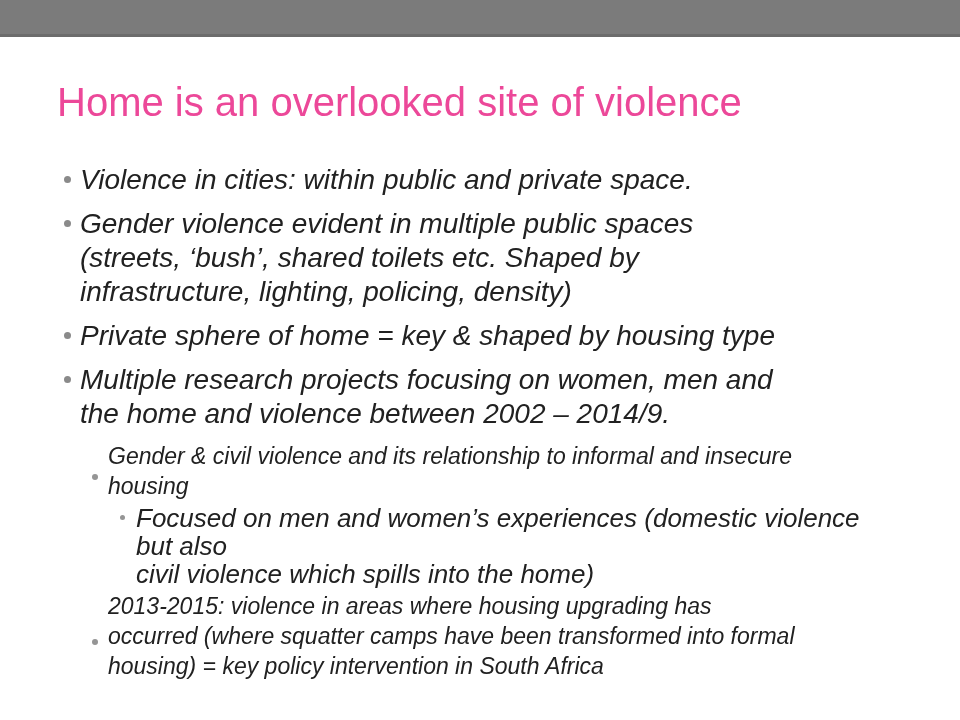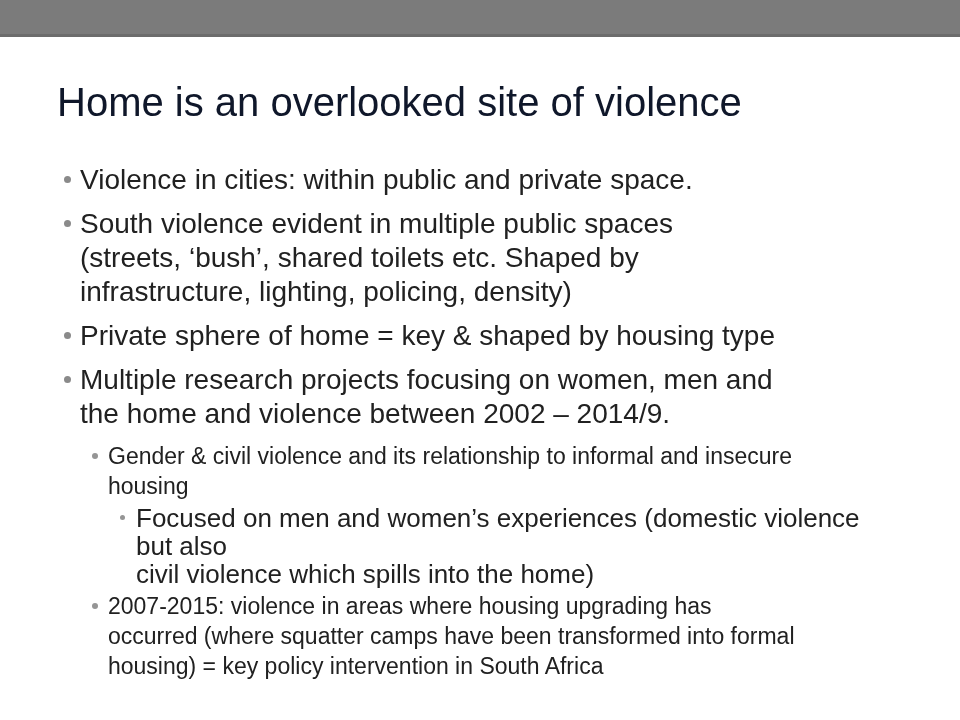--- a/index.html
+++ b/index.html
@@ -22,52 +22,53 @@
     margin: 41px 40px 0 57px;
     font-size: 40px;
     line-height: 48px;
     font-weight: 400;
     color: #c32b2d;
     white-space: nowrap;
   }
   .body-area {
     margin: 37px 62px 18px 57px;
     color: #212121;
+    font-style: italic;
   }
   .bullet { display: flex; align-items: flex-start; }
   .bullet .marker {
     flex: none;
     border-radius: 50%;
     background: #8a8a8a;
   }
   .bullet .text { white-space: pre-line; }
 
   .l1 { font-size: 28px; line-height: 34px; margin-bottom: 10px; }
   .l1 .marker { width: 7px; height: 7px; margin: 13px 9px 0 7px; }
 
-  .l2 { font-size: 23px; line-height: 30px; margin-bottom: 3px; }
+  .l2 { font-size: 23px; line-height: 30px; margin-bottom: 3px; align-items: center; }
   .l2 .marker { width: 6px; height: 6px; margin: 12px 10px 0 35px; background: #959595; }
 
   .l3 { font-size: 26px; line-height: 28px; margin-bottom: 3px; }
   .l3 .marker { width: 5px; height: 5px; margin: 11px 11px 0 63px; background: #959595; }
 </style>
 </head>
 <body>
 
 <div class="slide">
   <div class="top-bar" style="background: rgb(123, 123, 123); border-bottom-color: rgb(108, 108, 108);"></div>
-  <h1 class="slide-title" style="color: #0f172a;">Home is an overlooked site of violence</h1>
+  <h1 class="slide-title" style="color: #ec4899;">Home is an overlooked site of violence</h1>
   <div class="body-area" id="bullet-list" style="color: rgb(33, 33, 33);">
       <div class="bullet l1">
         <span class="marker"></span>
         <div class="text">Violence in cities: within public and private space.</div>
       </div>
       <div class="bullet l1">
         <span class="marker"></span>
-        <div class="text">South violence evident in multiple public spaces
+        <div class="text">Gender violence evident in multiple public spaces
 (streets, ‘bush’, shared toilets etc. Shaped by
 infrastructure, lighting, policing, density)</div>
       </div>
       <div class="bullet l1">
         <span class="marker"></span>
         <div class="text">Private sphere of home = key &amp; shaped by housing type</div>
       </div>
       <div class="bullet l1">
         <span class="marker"></span>
         <div class="text">Multiple research projects focusing on women, men and
@@ -78,18 +79,18 @@
         <div class="text">Gender &amp; civil violence and its relationship to informal and insecure
 housing</div>
       </div>
       <div class="bullet l3">
         <span class="marker"></span>
         <div class="text">Focused on men and women’s experiences (domestic violence but also
 civil violence which spills into the home)</div>
       </div>
       <div class="bullet l2">
         <span class="marker"></span>
-        <div class="text">2007-2015: violence in areas where housing upgrading has
+        <div class="text">2013-2015: violence in areas where housing upgrading has
 occurred (where squatter camps have been transformed into formal
 housing) = key policy intervention in South Africa</div>
       </div>
     </div>
 </div>
 
 </body></html>

